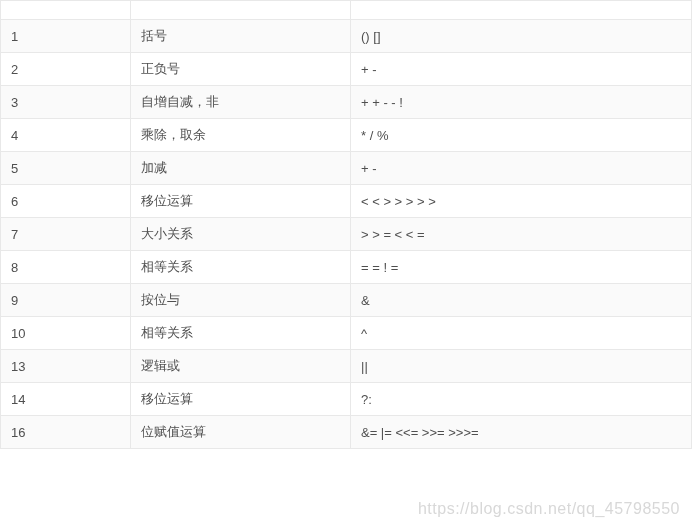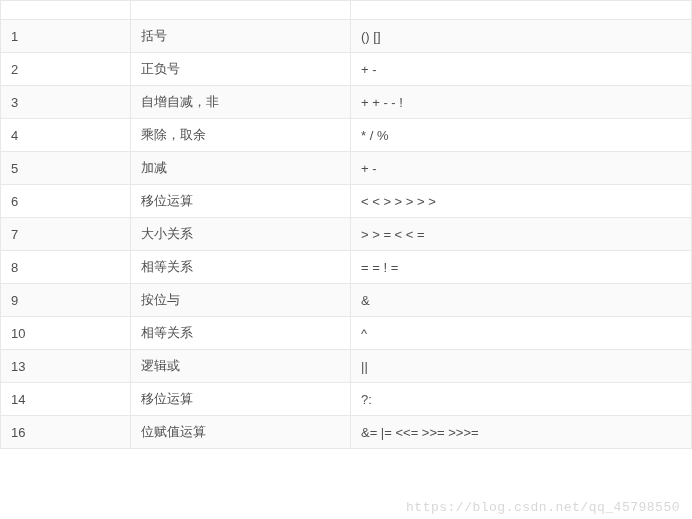--- a/index.html
+++ b/index.html
@@ -35,25 +35,25 @@
   
   tr.header td {
     background: #ffffff;
     height: 10px;
     padding: 4px 10px;
   }
   .watermark {
     position: absolute;
     right: 12px;
     top: 500px;
-    font-size: 13px;
+    font-size: 16px;
     color: #d8d8d8;
     letter-spacing: 0.5px;
     pointer-events: none;
-    font-family: Liberation Mono, monospace;
+    font-family: Liberation Sans, sans-serif;
   }
   .wrap {
     position: relative;
     width: 692px;
     height: 519px;
     overflow: hidden;
   }
 </style>
 </head>
 <body>

